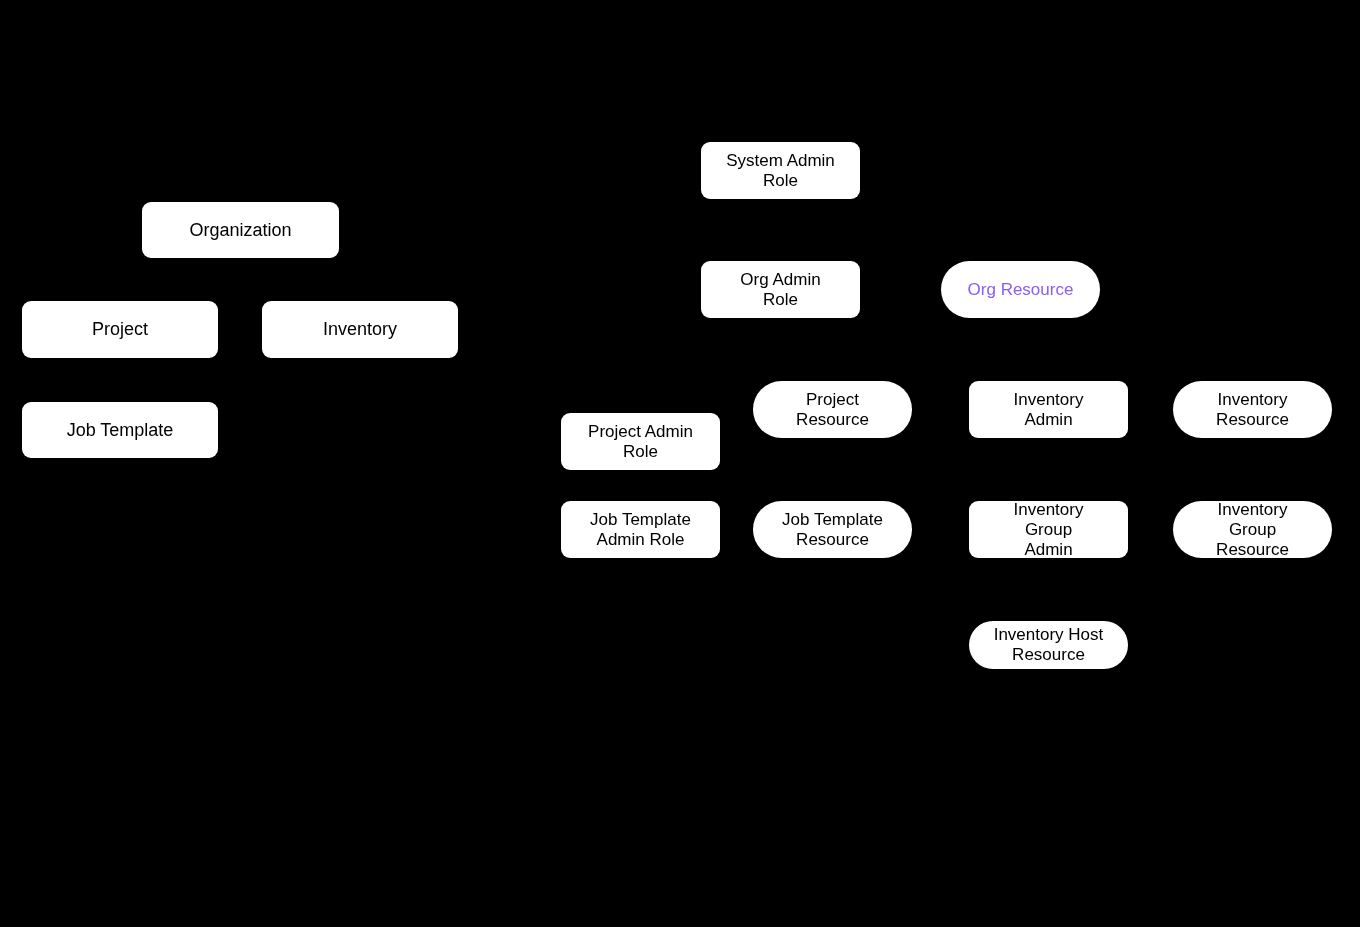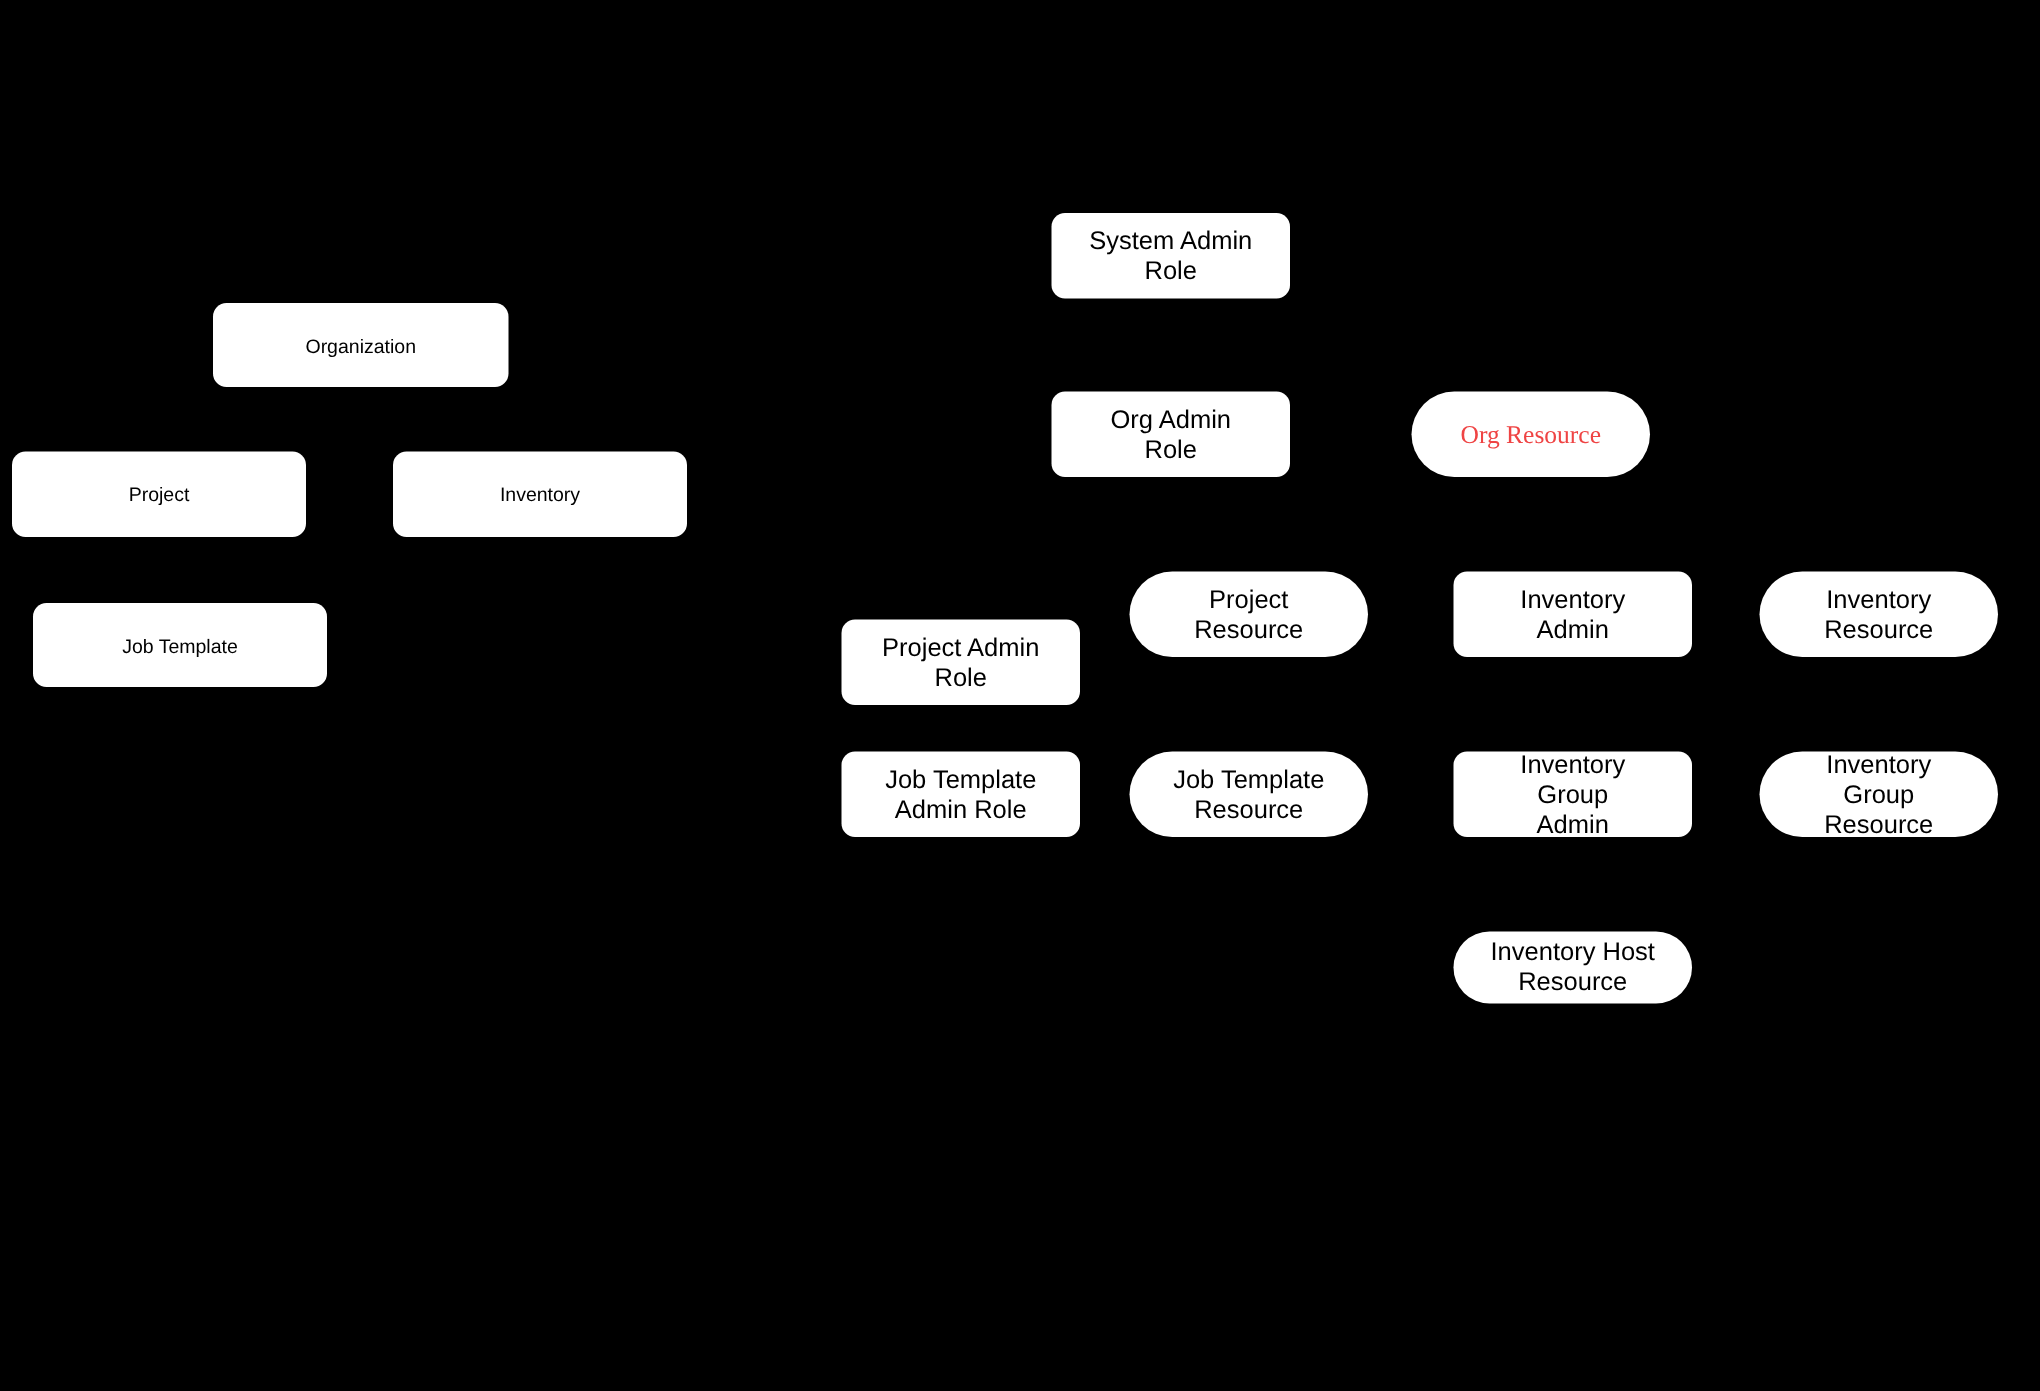--- a/index.html
+++ b/index.html
@@ -21,54 +21,54 @@
     box-sizing: border-box;
     text-align: center;
     padding: 2px 22px;
   }
   .node .label {
     white-space: pre-line;
     font-size: 17px;
     line-height: 20px;
   }
   .node.cluster-entity .label {
-    font-size: 13px;
+    font-size: 18px;
     line-height: 21px;
   }
   .node.shape-rect {
     border-radius: 9px;
   }
   .node.shape-pill {
     border-radius: 29px;
   }
 </style>
 </head>
 <body>
 
 <div class="canvas" style="background: rgb(0, 0, 0);">
     <div class="node shape-rect cluster-entity" style="left: 142px; top: 202px; width: 197px; height: 56px; background: rgb(255, 255, 255); color: rgb(0, 0, 0);">
       <span class="label">Organization</span>
     </div>
-    <div class="node shape-rect cluster-entity" style="left: 8px; top: 301px; width: 196px; height: 57px; background: rgb(255, 255, 255); color: rgb(0, 0, 0);">
+    <div class="node shape-rect cluster-entity" style="left: 22px; top: 301px; width: 196px; height: 57px; background: rgb(255, 255, 255); color: rgb(0, 0, 0);">
       <span class="label">Project</span>
     </div>
     <div class="node shape-rect cluster-entity" style="left: 262px; top: 301px; width: 196px; height: 57px; background: rgb(255, 255, 255); color: rgb(0, 0, 0);">
       <span class="label">Inventory</span>
     </div>
     <div class="node shape-rect cluster-entity" style="left: 22px; top: 402px; width: 196px; height: 56px; background: rgb(255, 255, 255); color: rgb(0, 0, 0);">
       <span class="label">Job Template</span>
     </div>
     <div class="node shape-rect cluster-rbac" style="left: 701px; top: 142px; width: 159px; height: 57px; background: rgb(255, 255, 255); color: rgb(0, 0, 0);">
       <span class="label">System Admin
 Role</span>
     </div>
     <div class="node shape-rect cluster-rbac" style="left: 701px; top: 261px; width: 159px; height: 57px; background: rgb(255, 255, 255); color: rgb(0, 0, 0);">
       <span class="label">Org Admin Role</span>
     </div>
-    <div class="node shape-pill cluster-rbac" style="left: 941px; top: 261px; width: 159px; height: 57px; background: rgb(255, 255, 255); color: #ef4444; font-family: Liberation Serif, serif;">
+    <div class="node shape-pill cluster-rbac" style="left: 941px; top: 261px; width: 159px; height: 57px; background: rgb(255, 255, 255); color: #8b5cf6;">
       <span class="label">Org Resource</span>
     </div>
     <div class="node shape-rect cluster-rbac" style="left: 561px; top: 381px; width: 159px; height: 57px; background: rgb(255, 255, 255); color: rgb(0, 0, 0); margin-top: 32px;">
       <span class="label">Project Admin
 Role</span>
     </div>
     <div class="node shape-pill cluster-rbac" style="left: 753px; top: 381px; width: 159px; height: 57px; background: rgb(255, 255, 255); color: rgb(0, 0, 0);">
       <span class="label">Project Resource</span>
     </div>
     <div class="node shape-rect cluster-rbac" style="left: 969px; top: 381px; width: 159px; height: 57px; background: rgb(255, 255, 255); color: rgb(0, 0, 0);">

